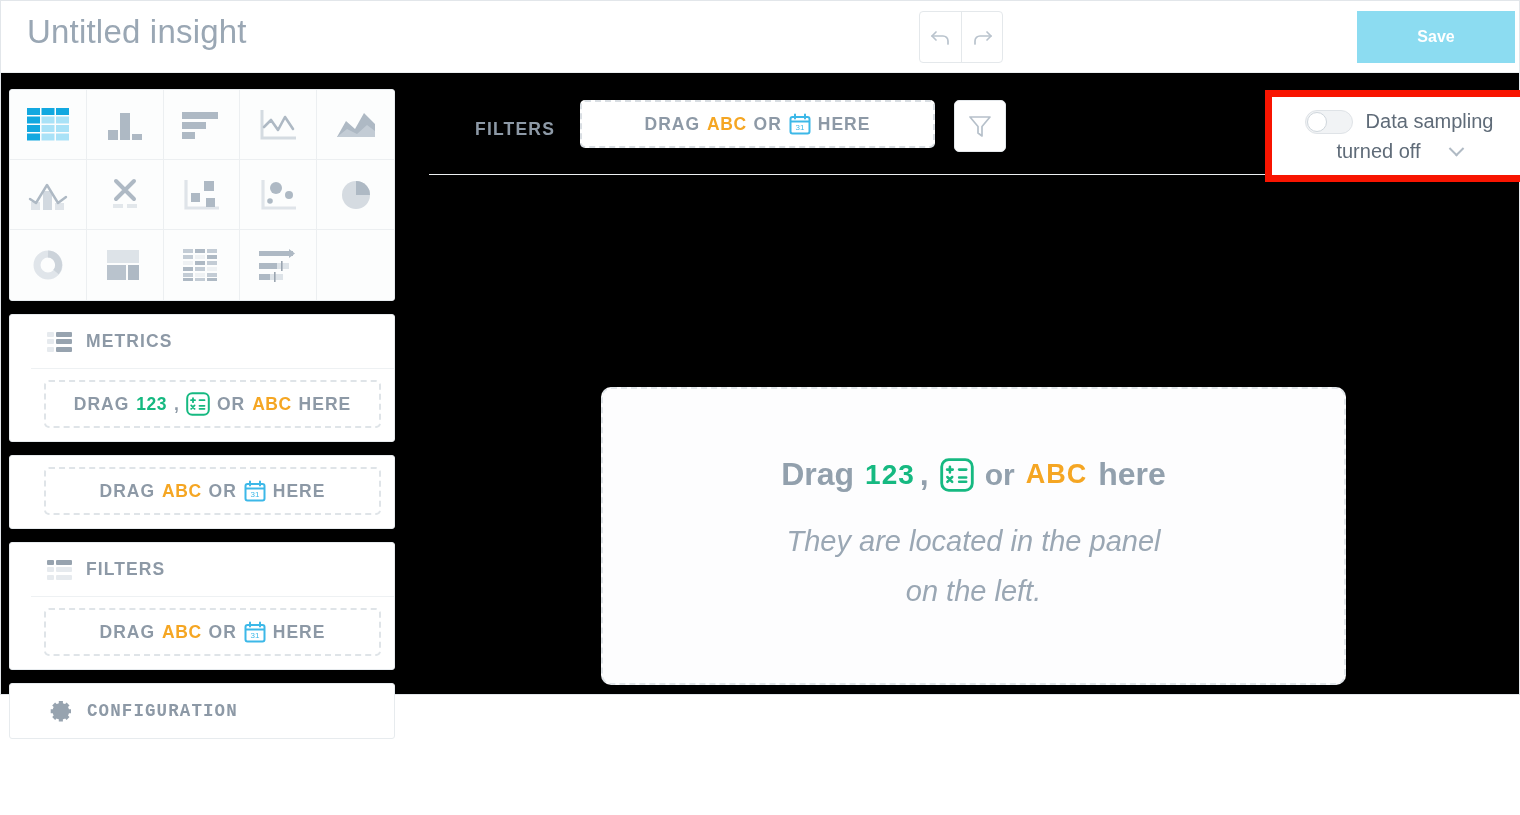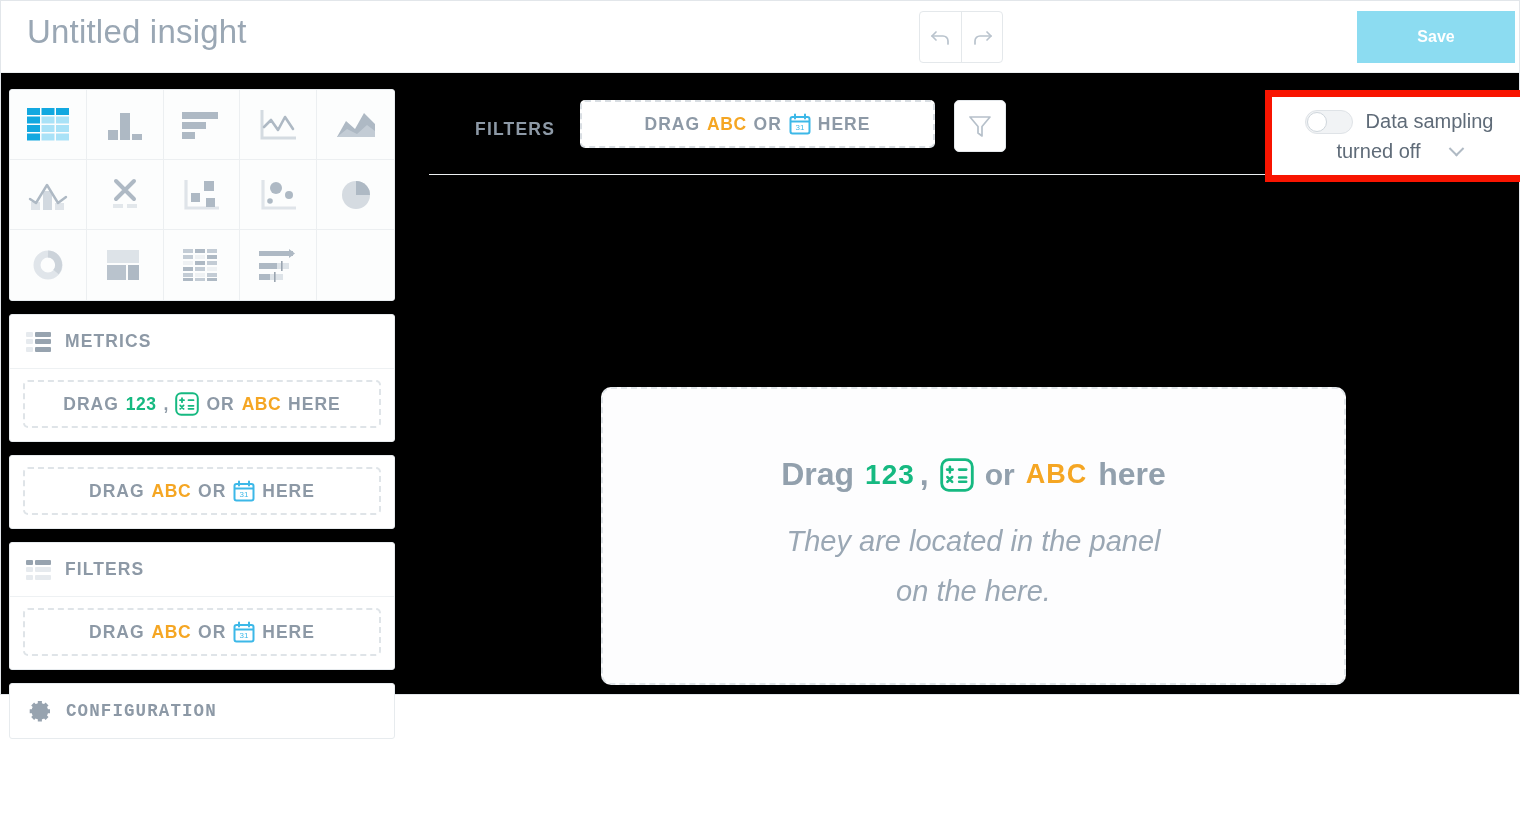--- a/index.html
+++ b/index.html
@@ -85,21 +85,21 @@
   .viz-cell {
     border-right: 1px solid #eceff1; border-bottom: 1px solid #eceff1;
     display: flex; align-items: center; justify-content: center;
     background: #fcfdfd;
   }
   .viz-cell:nth-child(5n) { border-right: none; }
   .viz-cell:nth-child(n+11) { border-bottom: none; }
 
   .section-card {
     margin-top: 13px; width: 386px;
-    background: #ffffff; border: 1px solid #e7ebee; border-radius: 3px;
+    background: #ffffff; border: 1px solid #e7ebee; border-radius: 3px; padding-left: 21px;
   }
   .section-head {
     height: 54px; display: flex; align-items: center;
     padding-left: 16px; gap: 14px;
     border-bottom: 1px solid #eef1f3;
   }
   .section-head.noborder { border-bottom: none; font-family: Liberation Mono, monospace; }
   .section-title {
     font-size: 17.5px; font-weight: bold; letter-spacing: 1.1px;
     color: #8d99a6;
@@ -526,16 +526,16 @@
           <path d="M5 8.2 h4 M7 6.2 v4" stroke="#16b981" stroke-width="1.8" stroke-linecap="round"></path>
           <path d="M13.5 8.2 h5" stroke="#16b981" stroke-width="1.8" stroke-linecap="round"></path>
           <path d="M5.2 13.4 L8.6 16.8 M8.6 13.4 L5.2 16.8" stroke="#16b981" stroke-width="1.8" stroke-linecap="round"></path>
           <path d="M13.5 13.8 h5 M13.5 16.8 h5" stroke="#16b981" stroke-width="1.8" stroke-linecap="round"></path>
         </svg>
         <span class="cd-or">or</span>
         <span class="cd-abc">ABC</span>
         <span class="cd-here">here</span>
       </div>
       <div class="cd-sub">They are located in the panel</div>
-      <div class="cd-sub">on the here.</div>
+      <div class="cd-sub">on the left.</div>
     </div>
   </div>
 </div>
 
 </body></html>

